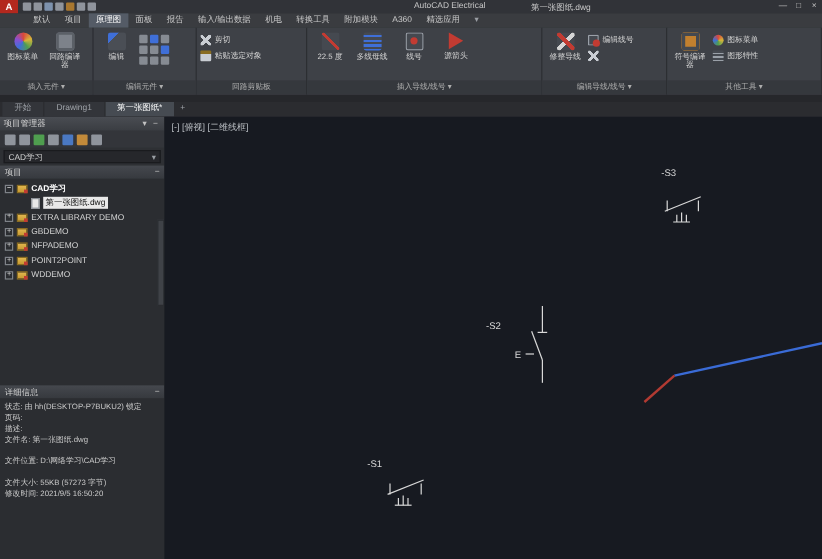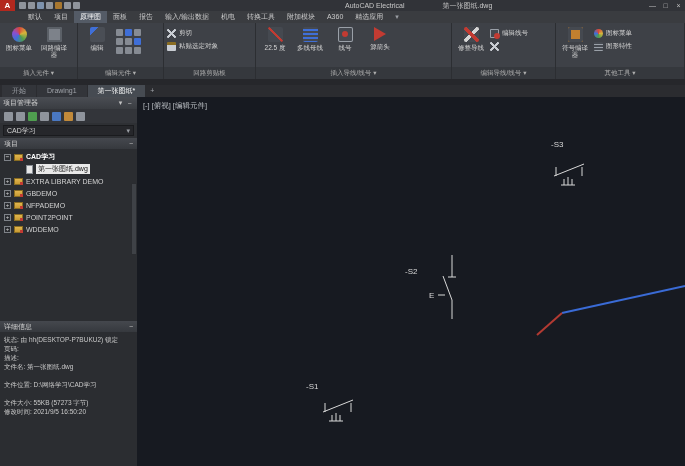--- a/index.html
+++ b/index.html
@@ -371,21 +371,21 @@
         <div class="dline"></div>
         <div class="dline">文件大小: 55KB (57273 字节)</div>
         <div class="dline">修改时间: 2021/9/5 16:50:20</div>
       </div>
     </div>
 
     <div class="canvas">
       <div class="vp-controls">
         <span>[-]</span>
         <span>[俯视]</span>
-        <span>[编辑元件]</span>
+        <span>[二维线框]</span>
       </div>
       <svg width="548" height="369" viewBox="0 0 548 369">
 
         <g stroke="#d9d9d9" stroke-width="1" fill="none">
           <text x="414" y="50" stroke="none" fill="#d9d9d9">-S3</text>
           <line x1="419" y1="70" x2="419" y2="79"></line>
           <line x1="445" y1="70" x2="445" y2="79"></line>
           <line x1="417" y1="79" x2="447" y2="67"></line>
           <line x1="424" y1="88" x2="438" y2="88"></line>
           <line x1="427" y1="82" x2="427" y2="88"></line>

